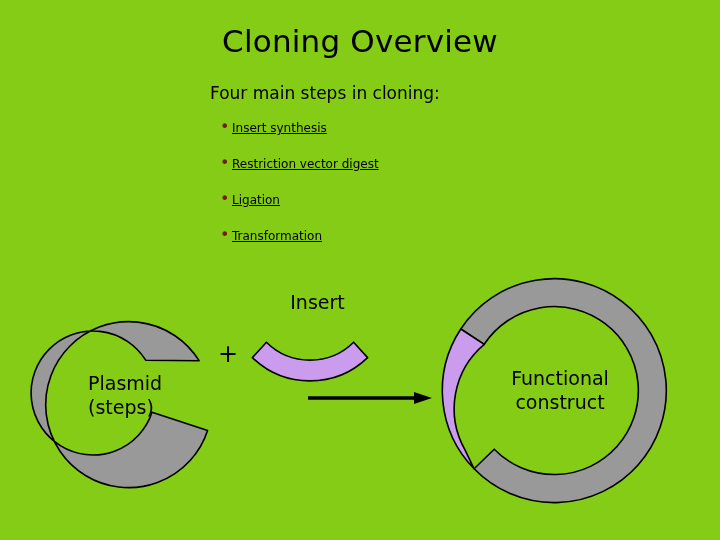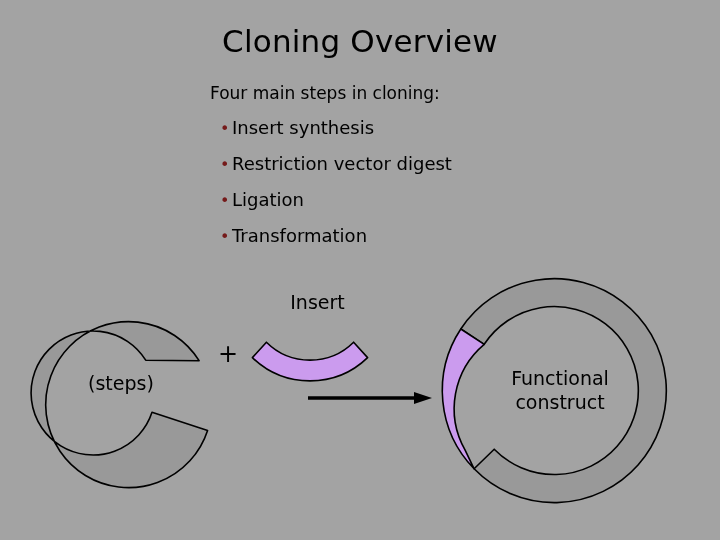--- a/index.html
+++ b/index.html
@@ -11,21 +11,21 @@
     width: 720px;
     height: 540px;
     overflow: hidden;
     font-family: "DejaVu Sans", sans-serif;
     color: #000000;
   }
   #slide {
     position: relative;
     width: 720px;
     height: 540px;
-    background: #a3a3a3;
+    background: #84cc16;
   }
 
   
   #title {
     position: absolute;
     left: 0;
     top: 22px;
     width: 720px;
     text-align: center;
     font-size: 31px;
@@ -58,23 +58,24 @@
     white-space: nowrap;
   }
   .bullet-dot {
     width: 12px;
     font-size: 16px;
     line-height: 1;
     color: #751a1a;
     flex: 0 0 auto;
   }
   .bullet-text {
-    font-size: 18px;
+    font-size: 12px;
     line-height: 22px;
     color: #000;
+    text-decoration: underline;
   }
 
   
   #diagram {
     position: absolute;
     left: 0;
     top: 0;
     width: 720px;
     height: 540px;
   }
@@ -167,20 +168,21 @@
       <path d="M 460.8 329.0
                L 484.2 344.3
                A 84 84 0 0 0 465.0 449.9
                L 474.1 468.8
                A 112 112 0 0 1 460.8 329.0
                Z" fill="#cb9bee" stroke="#000000" stroke-width="1.6" stroke-linejoin="round"></path>
     </g>
   </svg>
 
   <div class="diagram-label" id="plasmid-label">
+    <div>Plasmid</div>
     <div>(steps)</div>
   </div>
 
   <div class="diagram-label" id="insert-label">
     <div>Insert</div>
   </div>
 
   <div class="diagram-label" id="construct-label">
     <div>Functional</div>
     <div>construct</div>

